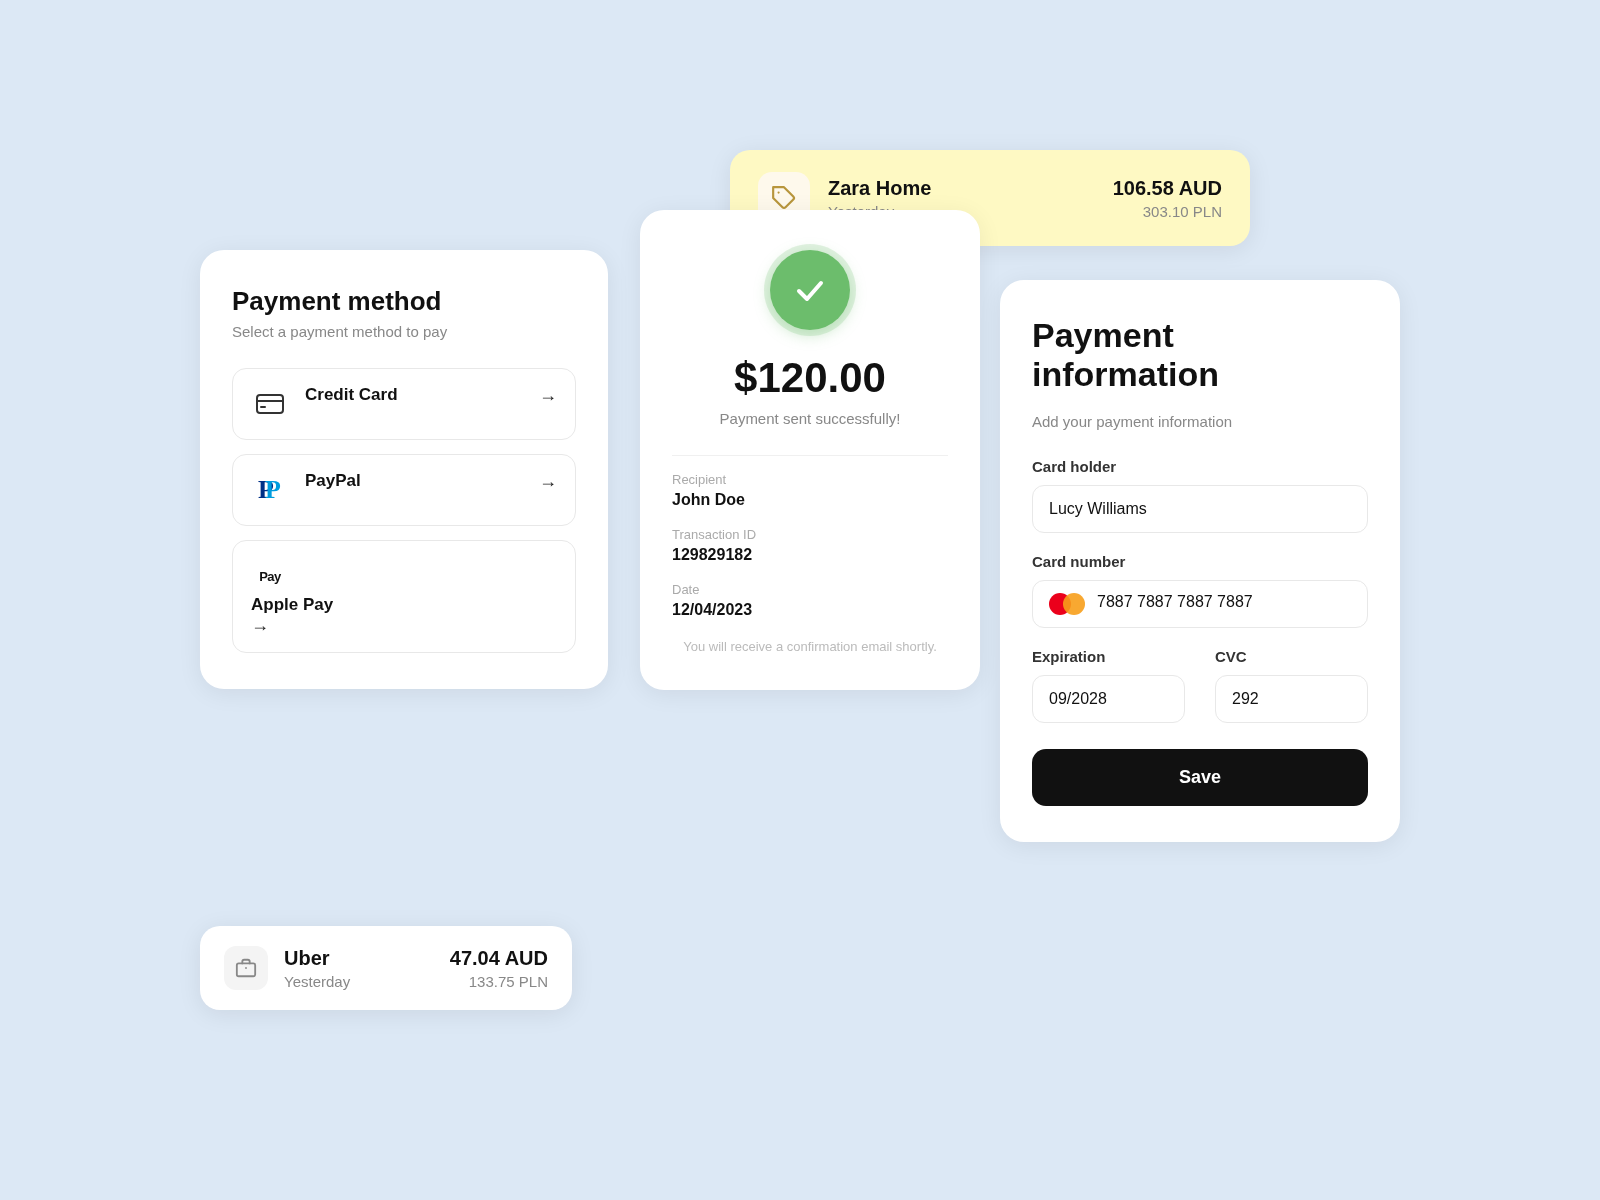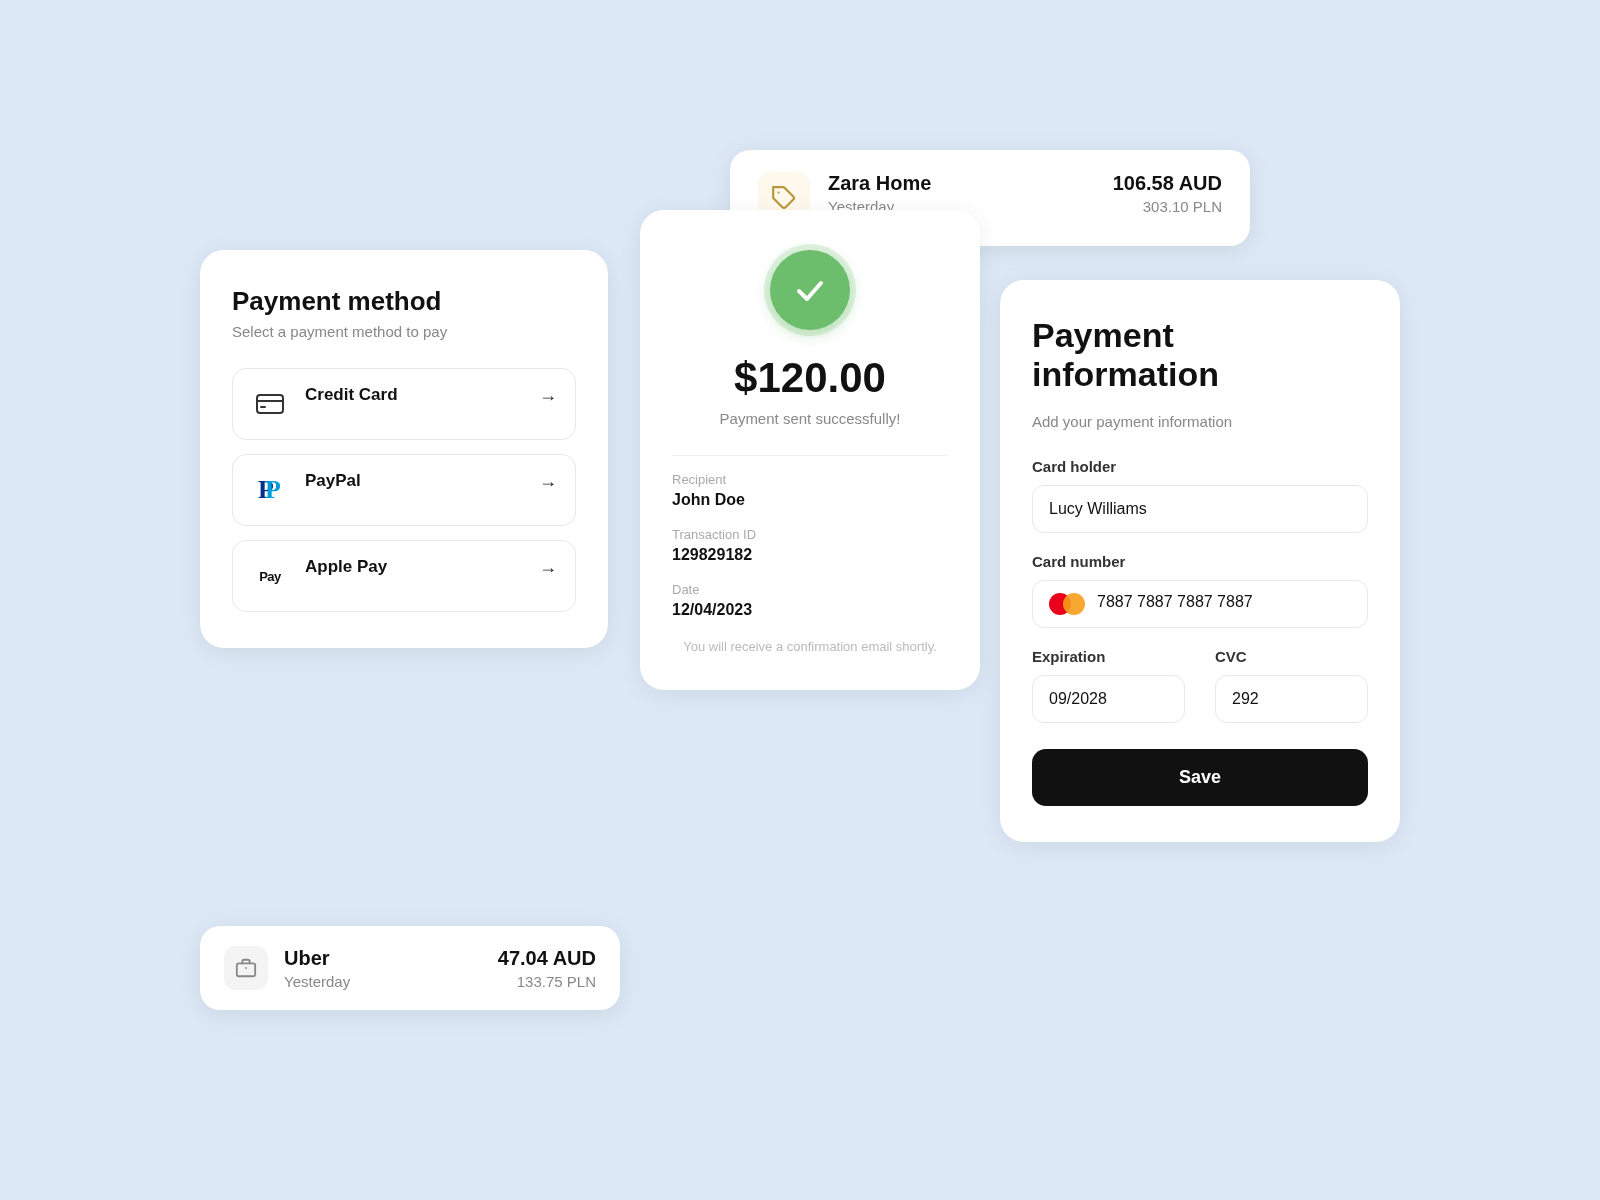--- a/index.html
+++ b/index.html
@@ -19,25 +19,25 @@
       height: 900px;
       position: relative;
     }
 
     
     .transaction-card-top {
       position: absolute;
       top: 0;
       left: 530px;
       width: 520px;
-      background: #ffffff;
+      background: #fef9c3;
       border-radius: 20px;
       padding: 22px 28px;
       display: flex;
-      align-items: flex-start;
+      align-items: center;
       gap: 18px;
       box-shadow: 0 4px 24px rgba(0,0,0,0.08);
     }
 
     .txn-icon-wrap {
       width: 52px;
       height: 52px;
       background: #fef9ec;
       border-radius: 14px;
       display: flex;
@@ -54,21 +54,21 @@
 
     .txn-amounts { text-align: right; }
     .txn-primary { font-size: 20px; font-weight: 700; color: #111; }
     .txn-secondary { font-size: 15px; color: #888; margin-top: 3px; }
 
     
     .transaction-card-bottom {
       position: absolute;
       bottom: 40px;
       left: 0;
-      width: 420px;
+      width: 372px;
       background: #fff;
       border-radius: 20px;
       padding: 20px 24px;
       display: flex;
       align-items: center;
       gap: 16px;
       box-shadow: 0 4px 24px rgba(0,0,0,0.08);
     }
 
     .txn-icon-wrap-sm {
@@ -100,21 +100,21 @@
     .payment-option {
       display: flex;
       align-items: flex-start;
       border: 1.5px solid #e8e8e8;
       border-radius: 14px;
       padding: 16px 18px;
       margin-bottom: 14px;
       cursor: pointer;
       transition: border-color 0.2s;
     }
-    .payment-option:last-child { margin-bottom: 0; }
+    .payment-option:last-child { margin-bottom: 0; flex-direction: column; }
 
     .option-icon {
       width: 38px;
       height: 38px;
       display: flex;
       align-items: center;
       justify-content: center;
       margin-right: 16px;
       flex-shrink: 0;
     }

